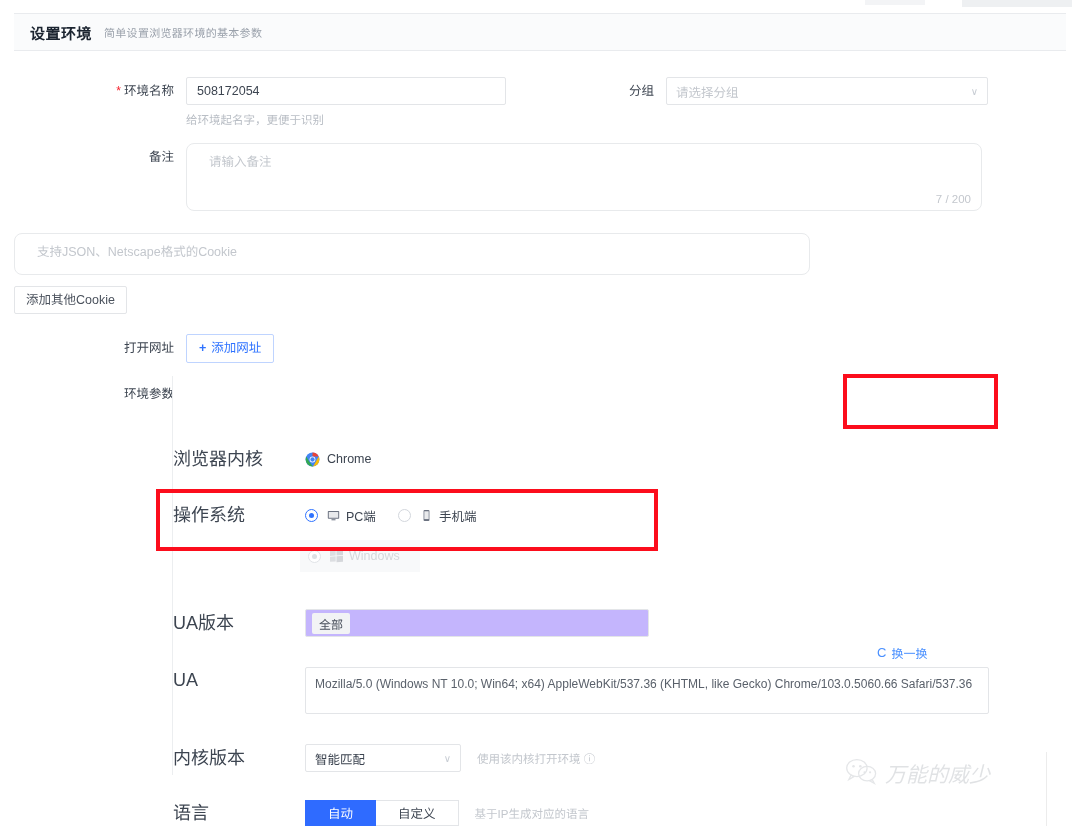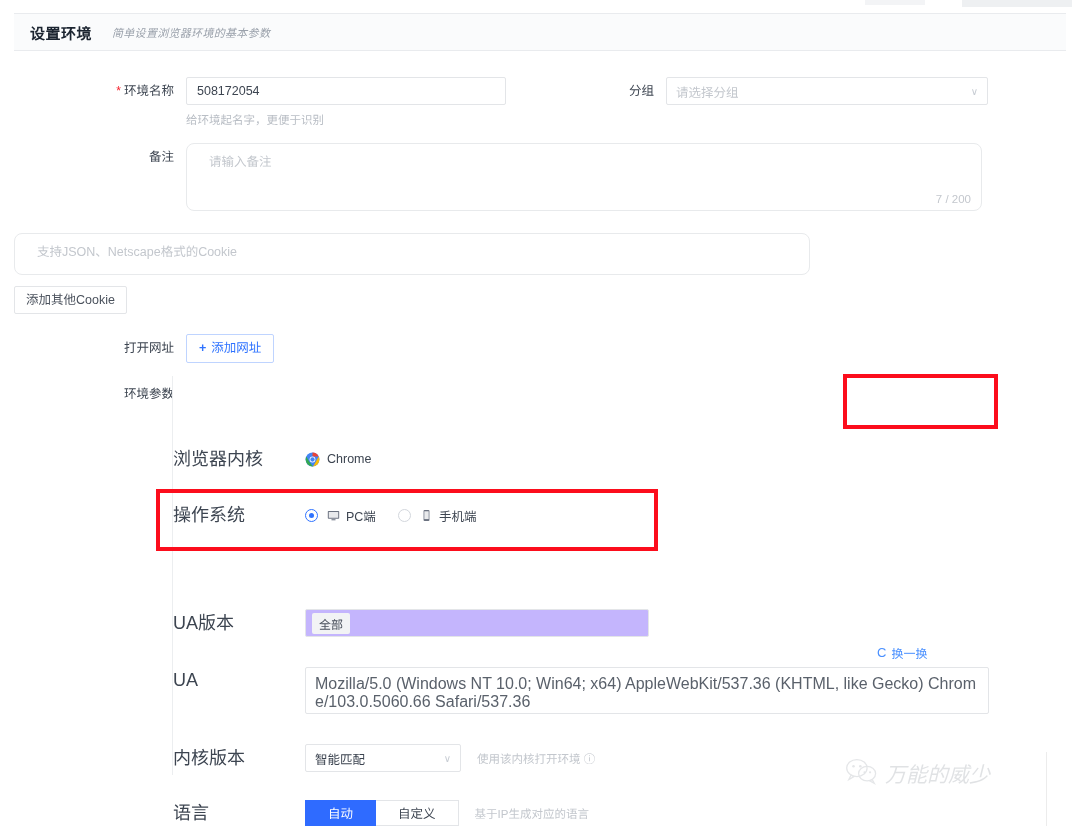--- a/index.html
+++ b/index.html
@@ -37,21 +37,21 @@
     background: #fafbfc;
     border-top: 1px solid #e9ebee;
     border-bottom: 1px solid #e9ebee;
     display: flex; align-items: center;
     padding-left: 16px;
   }
   .header-title {
     font-size: 15px; font-weight: bold; color: #1b2430; letter-spacing: .5px;
   }
   .header-sub {
-    font-size: 11px; color: #9aa1ab; margin-left: 20px; letter-spacing: .3px; font-style: italic;
+    font-size: 11px; color: #9aa1ab; margin-left: 12px; letter-spacing: .3px;
   }
 
   
   .form {
     position: absolute; top: 51px; left: 14px;
     width: 1052px; height: 775px;
     background: #ffffff;
   }
 
   .row { position: absolute; display: flex; align-items: flex-start; }
@@ -148,21 +148,21 @@
   }
 
   .refresh-link {
     color: #4a90ff; font-size: 12px; cursor: pointer; white-space: nowrap;
     display: flex; align-items: center;
   }
   .refresh-link .c { margin-right: 5px; font-size: 13px; }
 
   .ua-box {
     border: 1px solid #e3e5e8; border-radius: 2px; background: #fff;
-    font-size: 16px; color: #5a6personally; padding: 7px 9px;
+    font-size: 12px; color: #5a6personally; padding: 7px 9px;
     color: #5a616b; line-height: 18px; word-break: break-all;
   }
 
   .sel {
     border: 1px solid #e3e5e8; border-radius: 2px; background: #fff;
     height: 28px; display: flex; align-items: center; justify-content: space-between;
     padding: 0 9px; font-size: 12.5px; color: #3d4551; cursor: pointer;
   }
   .caret { color: #c7ccd3; font-size: 10px; }
 
@@ -397,20 +397,32 @@
         <div class="seg">
           <div class="on">自动</div>
           <div>自定义</div>
         </div>
         <span class="hint-side" style="margin-left:16px;">基于IP生成对应的语言</span>
       </div>
     </div>
 
   </div>
 
+  <div class="fadedrow">
+    <span class="radio"></span>
+    <span style="display:inline-flex;margin-left:9px;opacity:.6;">
+      <svg width="13" height="13" viewBox="0 0 16 16">
+          <rect x="0" y="1" width="7" height="6.3" fill="#9ea4ac" transform="skewY(-4)"></rect>
+          <rect x="8" y="0" width="8" height="7.3" fill="#8b9199" transform="skewY(-4)"></rect>
+          <rect x="0" y="8.3" width="7" height="6.3" fill="#9ea4ac" transform="skewY(-4)"></rect>
+          <rect x="8" y="8.3" width="8" height="7.3" fill="#8b9199" transform="skewY(-4)"></rect>
+        </svg>
+    </span>
+    <span class="t">Windows</span>
+  </div>
 
   <div class="redbox" id="redbox-advanced"></div>
   <div class="redbox" id="redbox-os"></div>
 
   <div class="wm-right-edge"></div>
   <div class="watermark">
     <span>
       <svg width="34" height="28" viewBox="0 0 40 32">
         <ellipse cx="14" cy="12.5" rx="12" ry="10" fill="none" stroke="#a9aeb5" stroke-width="1.5"></ellipse>
         <path d="M7 21 L4.5 26 L10.5 22.5 Z" fill="none" stroke="#a9aeb5" stroke-width="1.5"></path>

